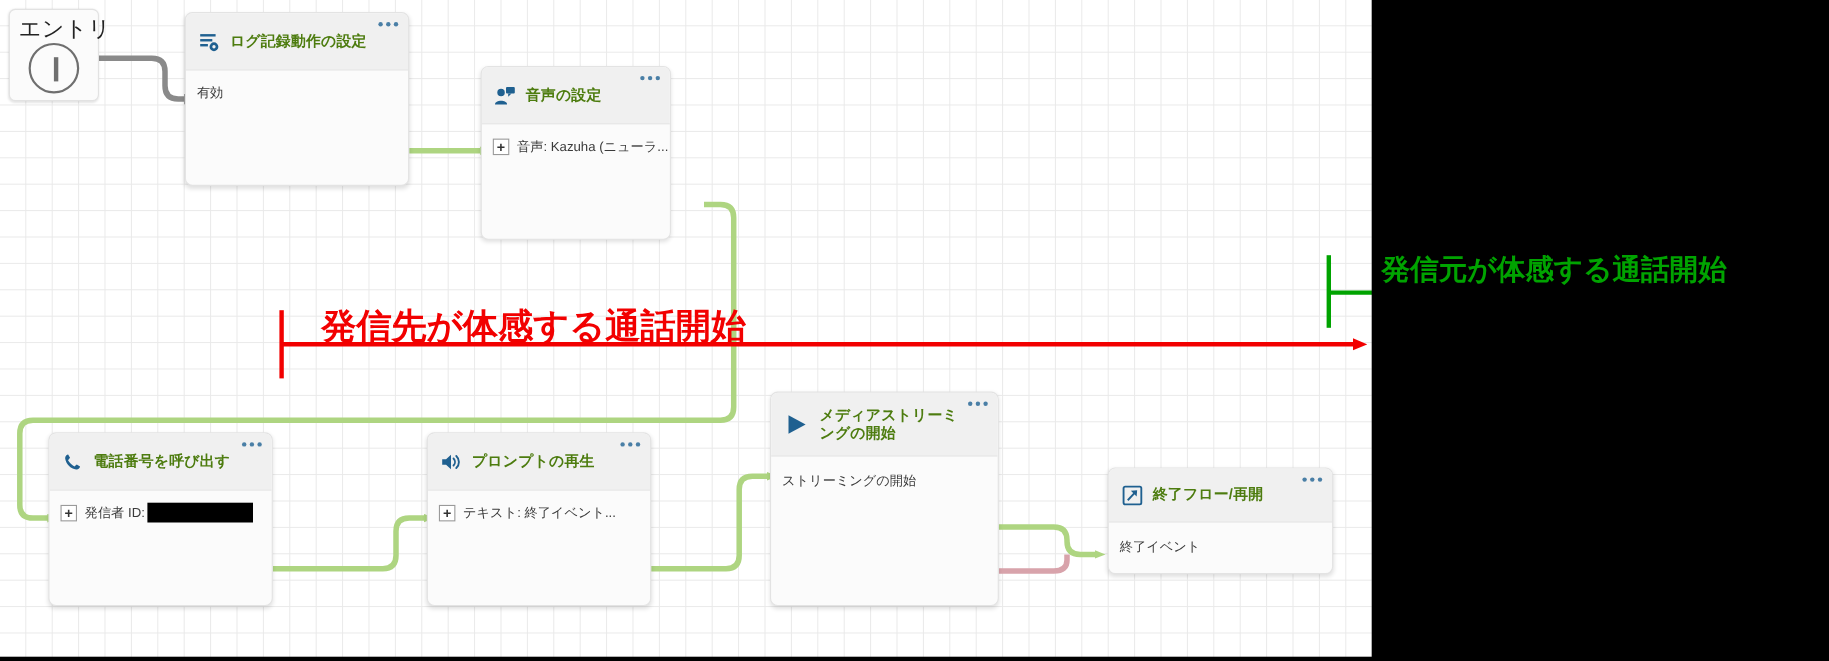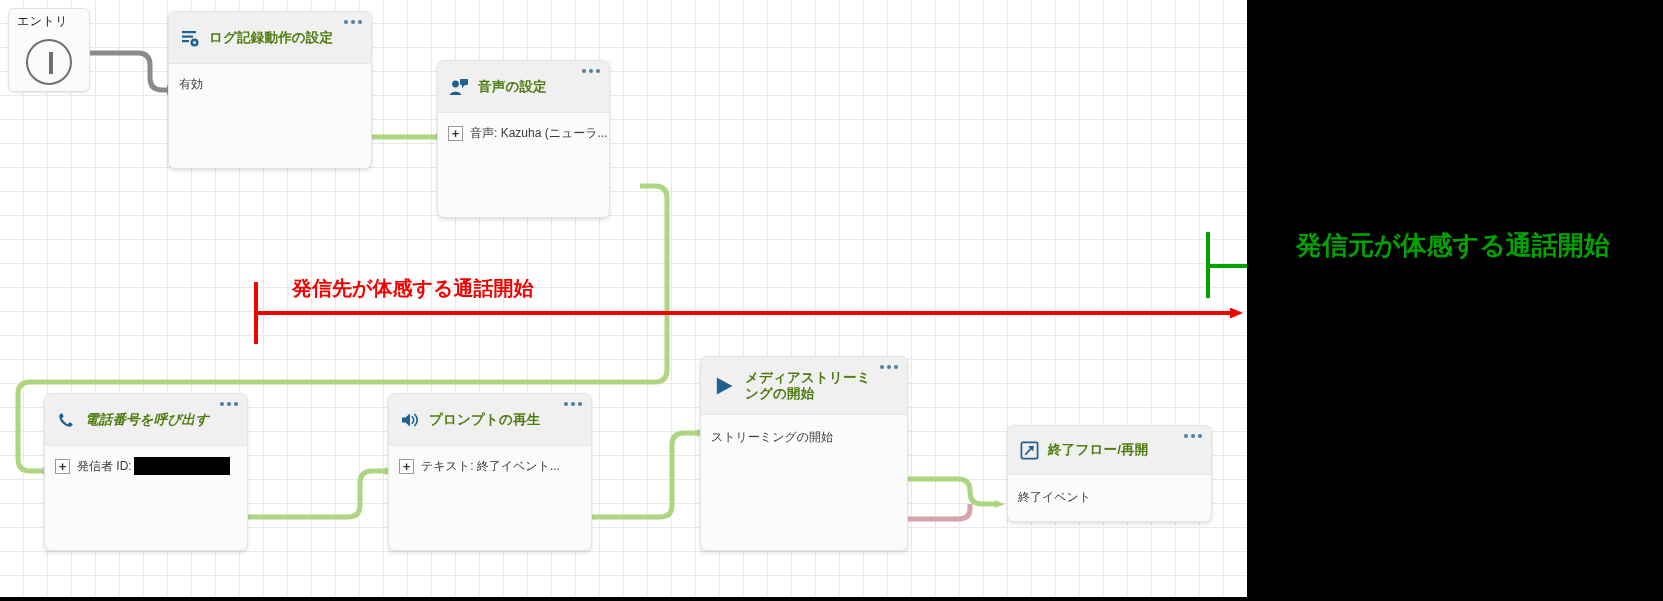--- a/index.html
+++ b/index.html
@@ -43,21 +43,21 @@
     position: absolute;
     background: #fbfbfb;
     border: 1px solid #e2e2e2;
     border-radius: 6px;
     box-shadow: 0 1px 2px rgba(0,0,0,.10);
   }
   .entry-label {
     position: absolute;
     left: 8px;
     top: 4px;
-    font-size: 12px;
+    font-size: 20px;
     color: #222;
     letter-spacing: .5px;
     white-space: nowrap;
   }
   .entry-circle {
     position: absolute;
     left: 17px;
     top: 30px;
     width: 46px;
     height: 46px;
@@ -179,21 +179,21 @@
     height: 16px;
   }
   .port.success .port-nub { background: #a8d672; }
 
   
   .anno-text {
     position: absolute;
     font-weight: bold;
     white-space: nowrap;
   }
-  .anno-red { color: #f20000; font-size: 20px; }
+  .anno-red { color: #f20000; font-size: 32px; }
   .anno-green { color: #00a300; font-size: 26px; }
 </style>
 </head>
 <body>
 
 <div id="canvas">
 
   <svg id="wires" viewBox="0 0 1663 601" xmlns="http://www.w3.org/2000/svg">
     <defs>
       <marker id="ah-green" markerWidth="10" markerHeight="10" refX="1" refY="4" orient="auto" markerUnits="userSpaceOnUse">
@@ -308,21 +308,21 @@
     <div class="block-body">
       <div class="field-row" style="height:40px;">
         <span class="plus-box">+</span>
         <span>音声: Kazuha (ニューラ...</span>
       </div>
     </div>
 
   </div>
 
   <div class="block" style="left:44px; top:393px; width:204px; height:158px;">
-    <div class="block-header" style="height:52px;font-style:italic;">
+    <div class="block-header" style="height:52px;">
       <span class="block-icon">
         <svg width="18" height="18" viewBox="0 0 20 20">
           <path d="M5.5,2.5 C4,2.5 2.2,4.4 2.5,6.4 C3.3,12 8,16.7 13.6,17.5
                    C15.6,17.8 17.5,16 17.5,14.5 L14.2,12.6 L11.8,14.6
                    C9.5,13.3 6.7,10.5 5.4,8.2 L7.4,5.8 Z" fill="#1f6090"></path>
         </svg>
       </span>
       <span class="block-title">電話番号を呼び出す</span>
       <span class="kebab">
         <i></i>
@@ -405,15 +405,15 @@
     </div>
     <div class="block-body">
       <div class="field-row" style="height:44px;">
         <span>終了イベント</span>
       </div>
     </div>
   </div>
 
   <div class="anno-text anno-red" style="left:292px; top:275px;">発信先が体感する通話開始</div>
 
-  <div class="anno-text anno-green" style="left:1296px; top:228px;">発信元が体感する通話開始</div>
+  <div class="anno-text anno-green" style="left:1256px; top:228px;">発信元が体感する通話開始</div>
 
 </div>
 
 </body></html>

